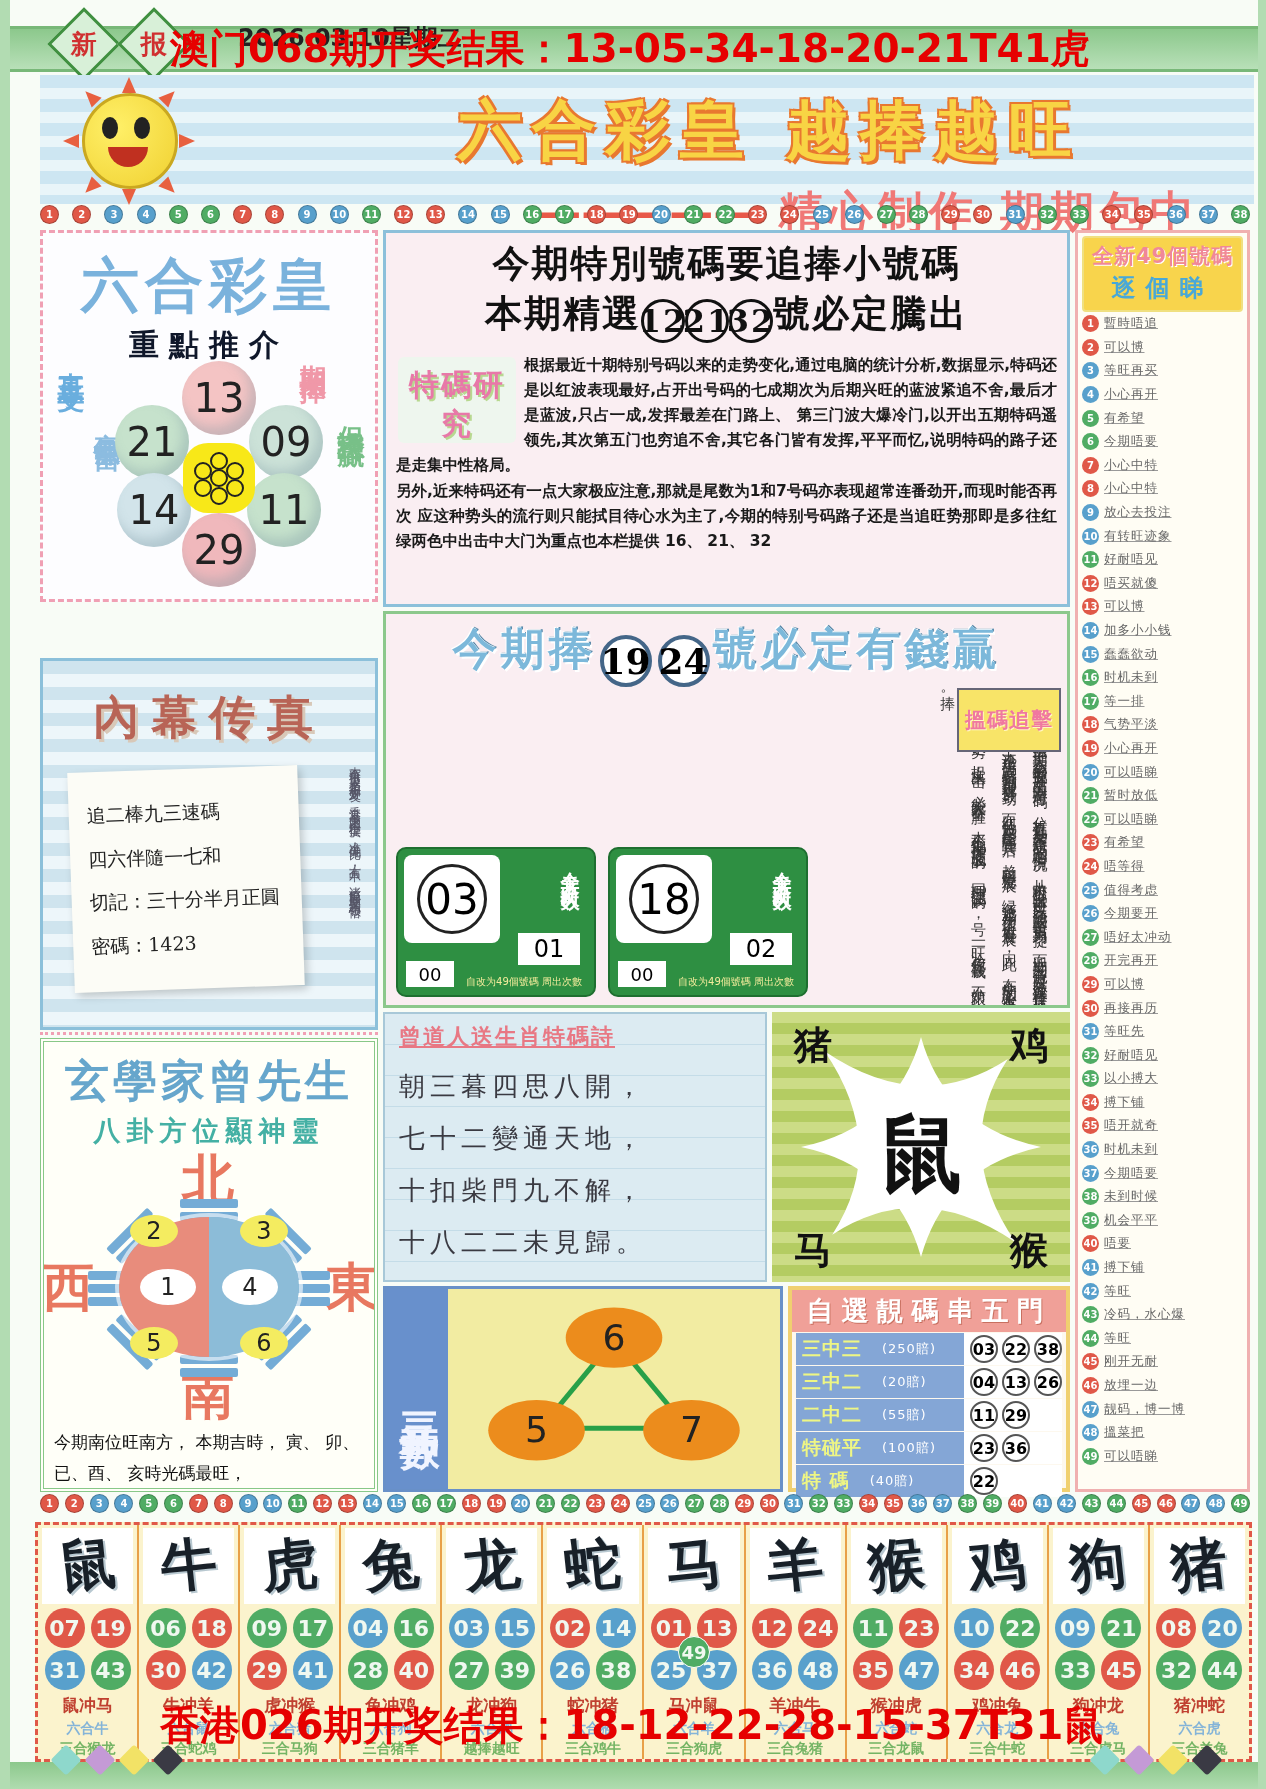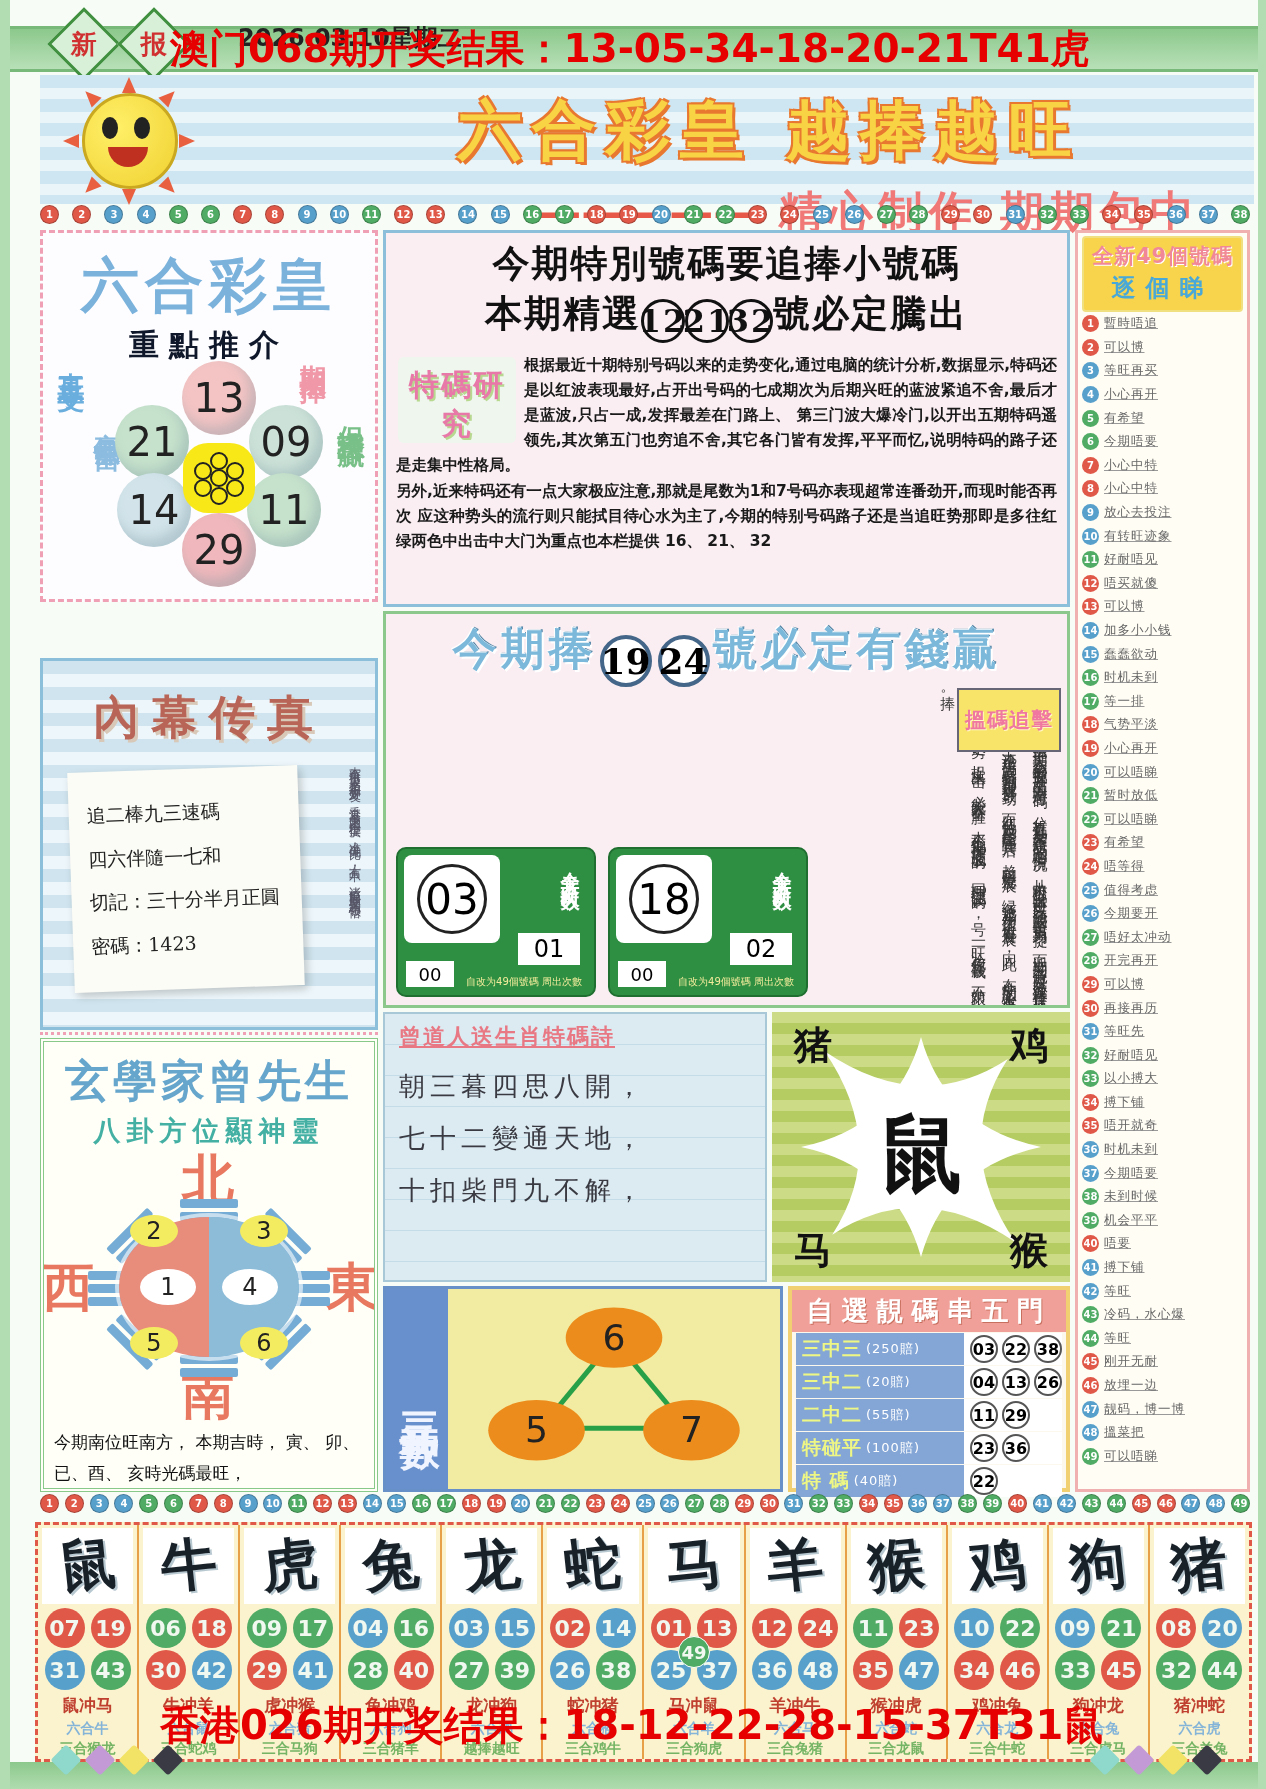--- a/index.html
+++ b/index.html
@@ -141,21 +141,21 @@
   .row-d { display:flex; gap:5px; height:206px; }
   .sanyuan { width:400px; display:flex; border:3px solid #6890c8; }
   .sy-label { width:62px; background:#6890cc; color:#f0f4ff; writing-mode:vertical-rl; text-align:center;
       font-size:40px; font-weight:bold; letter-spacing:6px; padding-top:8px;}
   .sy-area { flex:1; background:#f2eca2; position:relative; }
   .odds { flex:1; border:4px solid #f0d070; background:#fdf8ee; }
   .odds-title { background:#f0a098; color:#fff; text-align:center; font-size:27px; font-weight:bold;
       letter-spacing:8px; padding:3px 4px; text-shadow:1px 1px 0 #c87060;}
   .odds-row { display:flex; height:32px; margin:1px 4px; }
   .odds-label { width:168px; background:#84a6d6; color:#eef684; font-weight:bold; font-size:19px;
-      display:flex; align-items:center; padding-left:6px; letter-spacing:1px;}
+      display:flex; align-items:center; padding-left:6px; letter-spacing:1px;gap:16px;}
   .odds-label .od { color:#fff; font-size:13px; font-weight:normal; margin-left:4px; }
   .odds-nums { flex:1; background:#fff; display:flex; align-items:center; gap:4px; padding-left:6px; }
   .odds-ball { width:28px; height:28px; border:2px solid #555; border-radius:50%; display:flex;
       align-items:center; justify-content:center; font-size:16px; font-weight:bold; background:#fff; }
 
   
   .sidebar { border:3px solid #f0b0b0; background:#fffdf4; height:100%; padding:3px 4px; }
   .sb-head { background:#f8d44c; border:2px solid #f0e080; border-radius:4px; text-align:center; padding:4px 0 6px; }
   .sb-head .t1 { font-size:21px; font-weight:bold; color:#f08898; text-shadow:1px 1px 0 #fff; letter-spacing:1px;}
   .sb-head .t2 { font-size:24px; font-weight:bold; color:#48a8d8; letter-spacing:10px; margin-top:2px;}
@@ -416,20 +416,21 @@
         </div>
       </div>
 
       <div class="row-c">
         <div class="poem">
           <div class="poem-title">曾道人送生肖特碼詩</div>
           <div id="poem-lines">
               <div class="poem-line">朝三暮四思八開，</div>
               <div class="poem-line">七十二變通天地，</div>
               <div class="poem-line">十扣柴門九不解，</div>
+              <div class="poem-line">十八二二未見歸。</div>
             </div>
         </div>
         <div class="zsquare">
           <svg class="zstar" viewBox="0 0 250 230">
             <path d="M125 0 Q145 95 250 115 Q145 135 125 230 Q105 135 0 115 Q105 95 125 0 Z" fill="#ffffff" transform="rotate(45 125 115) scale(1.08) translate(-10 -8)"></path>
             <path d="M125 5 Q150 95 245 115 Q150 135 125 225 Q100 135 5 115 Q100 95 125 5 Z" fill="#ffffff"></path>
           </svg>
           <div class="zcorner" style="top:8px;left:22px;">猪</div>
           <div class="zcorner" style="top:8px;right:22px;">鸡</div>
           <div class="zcorner" style="bottom:6px;left:22px;">马</div>

